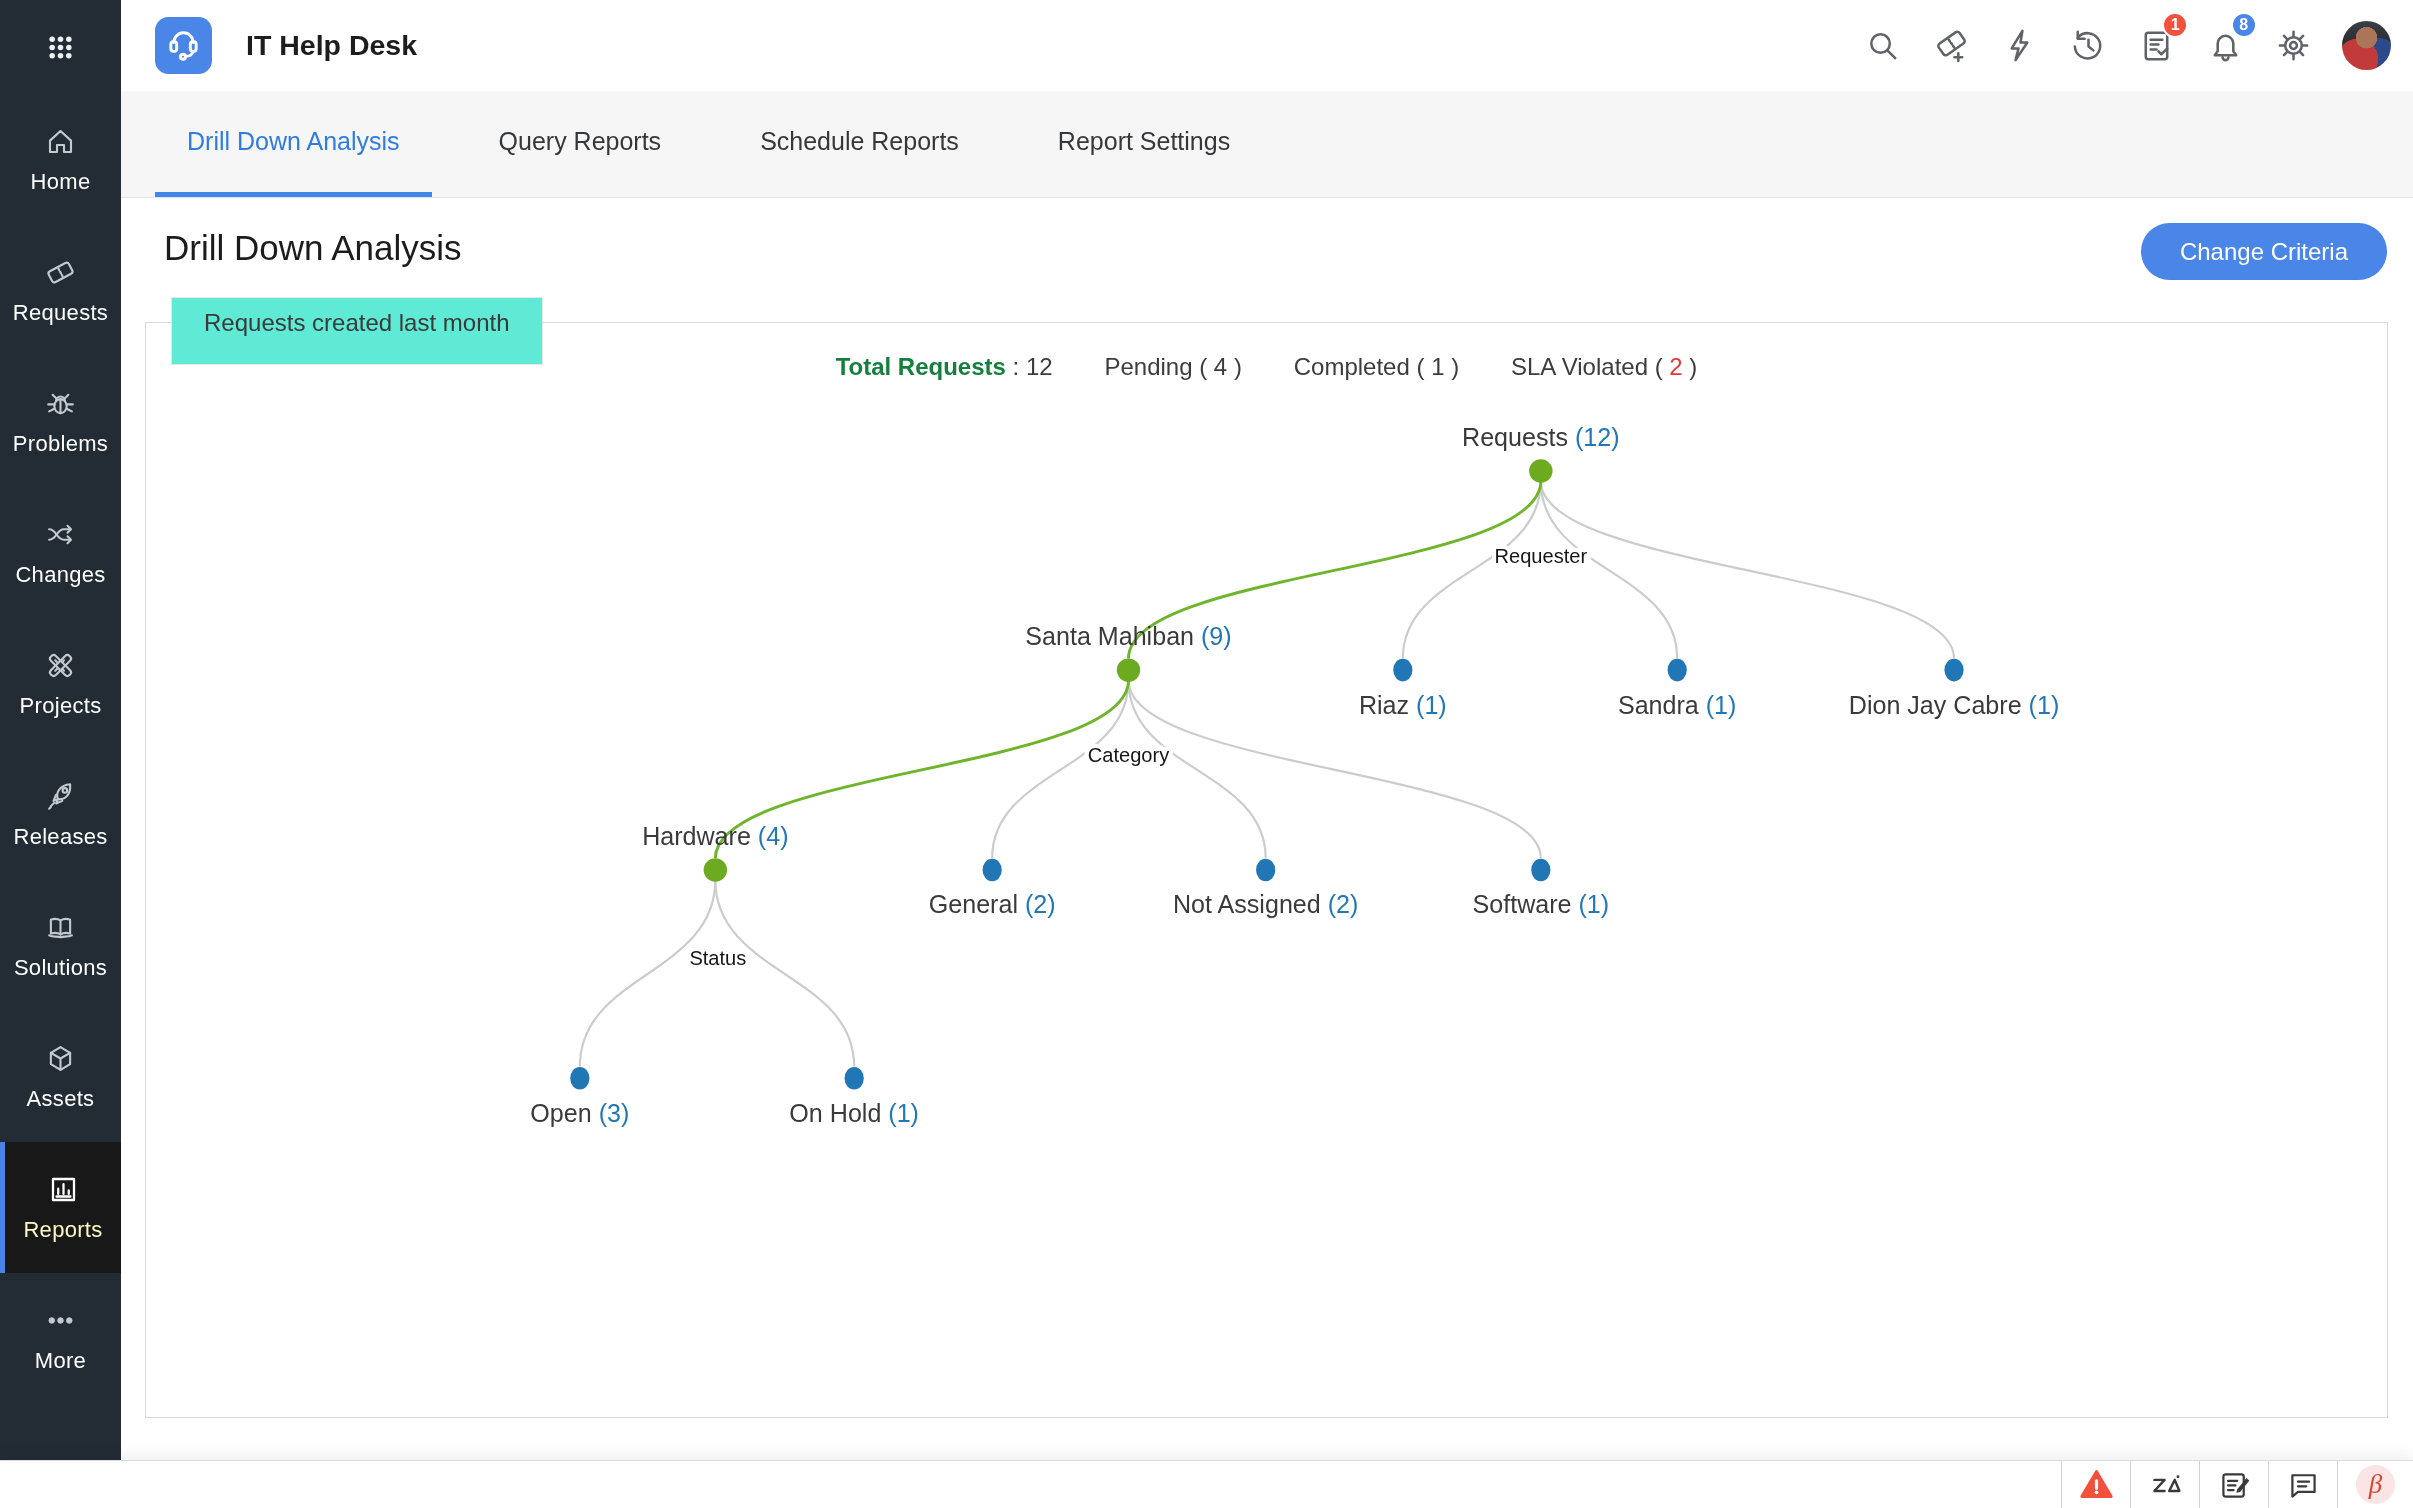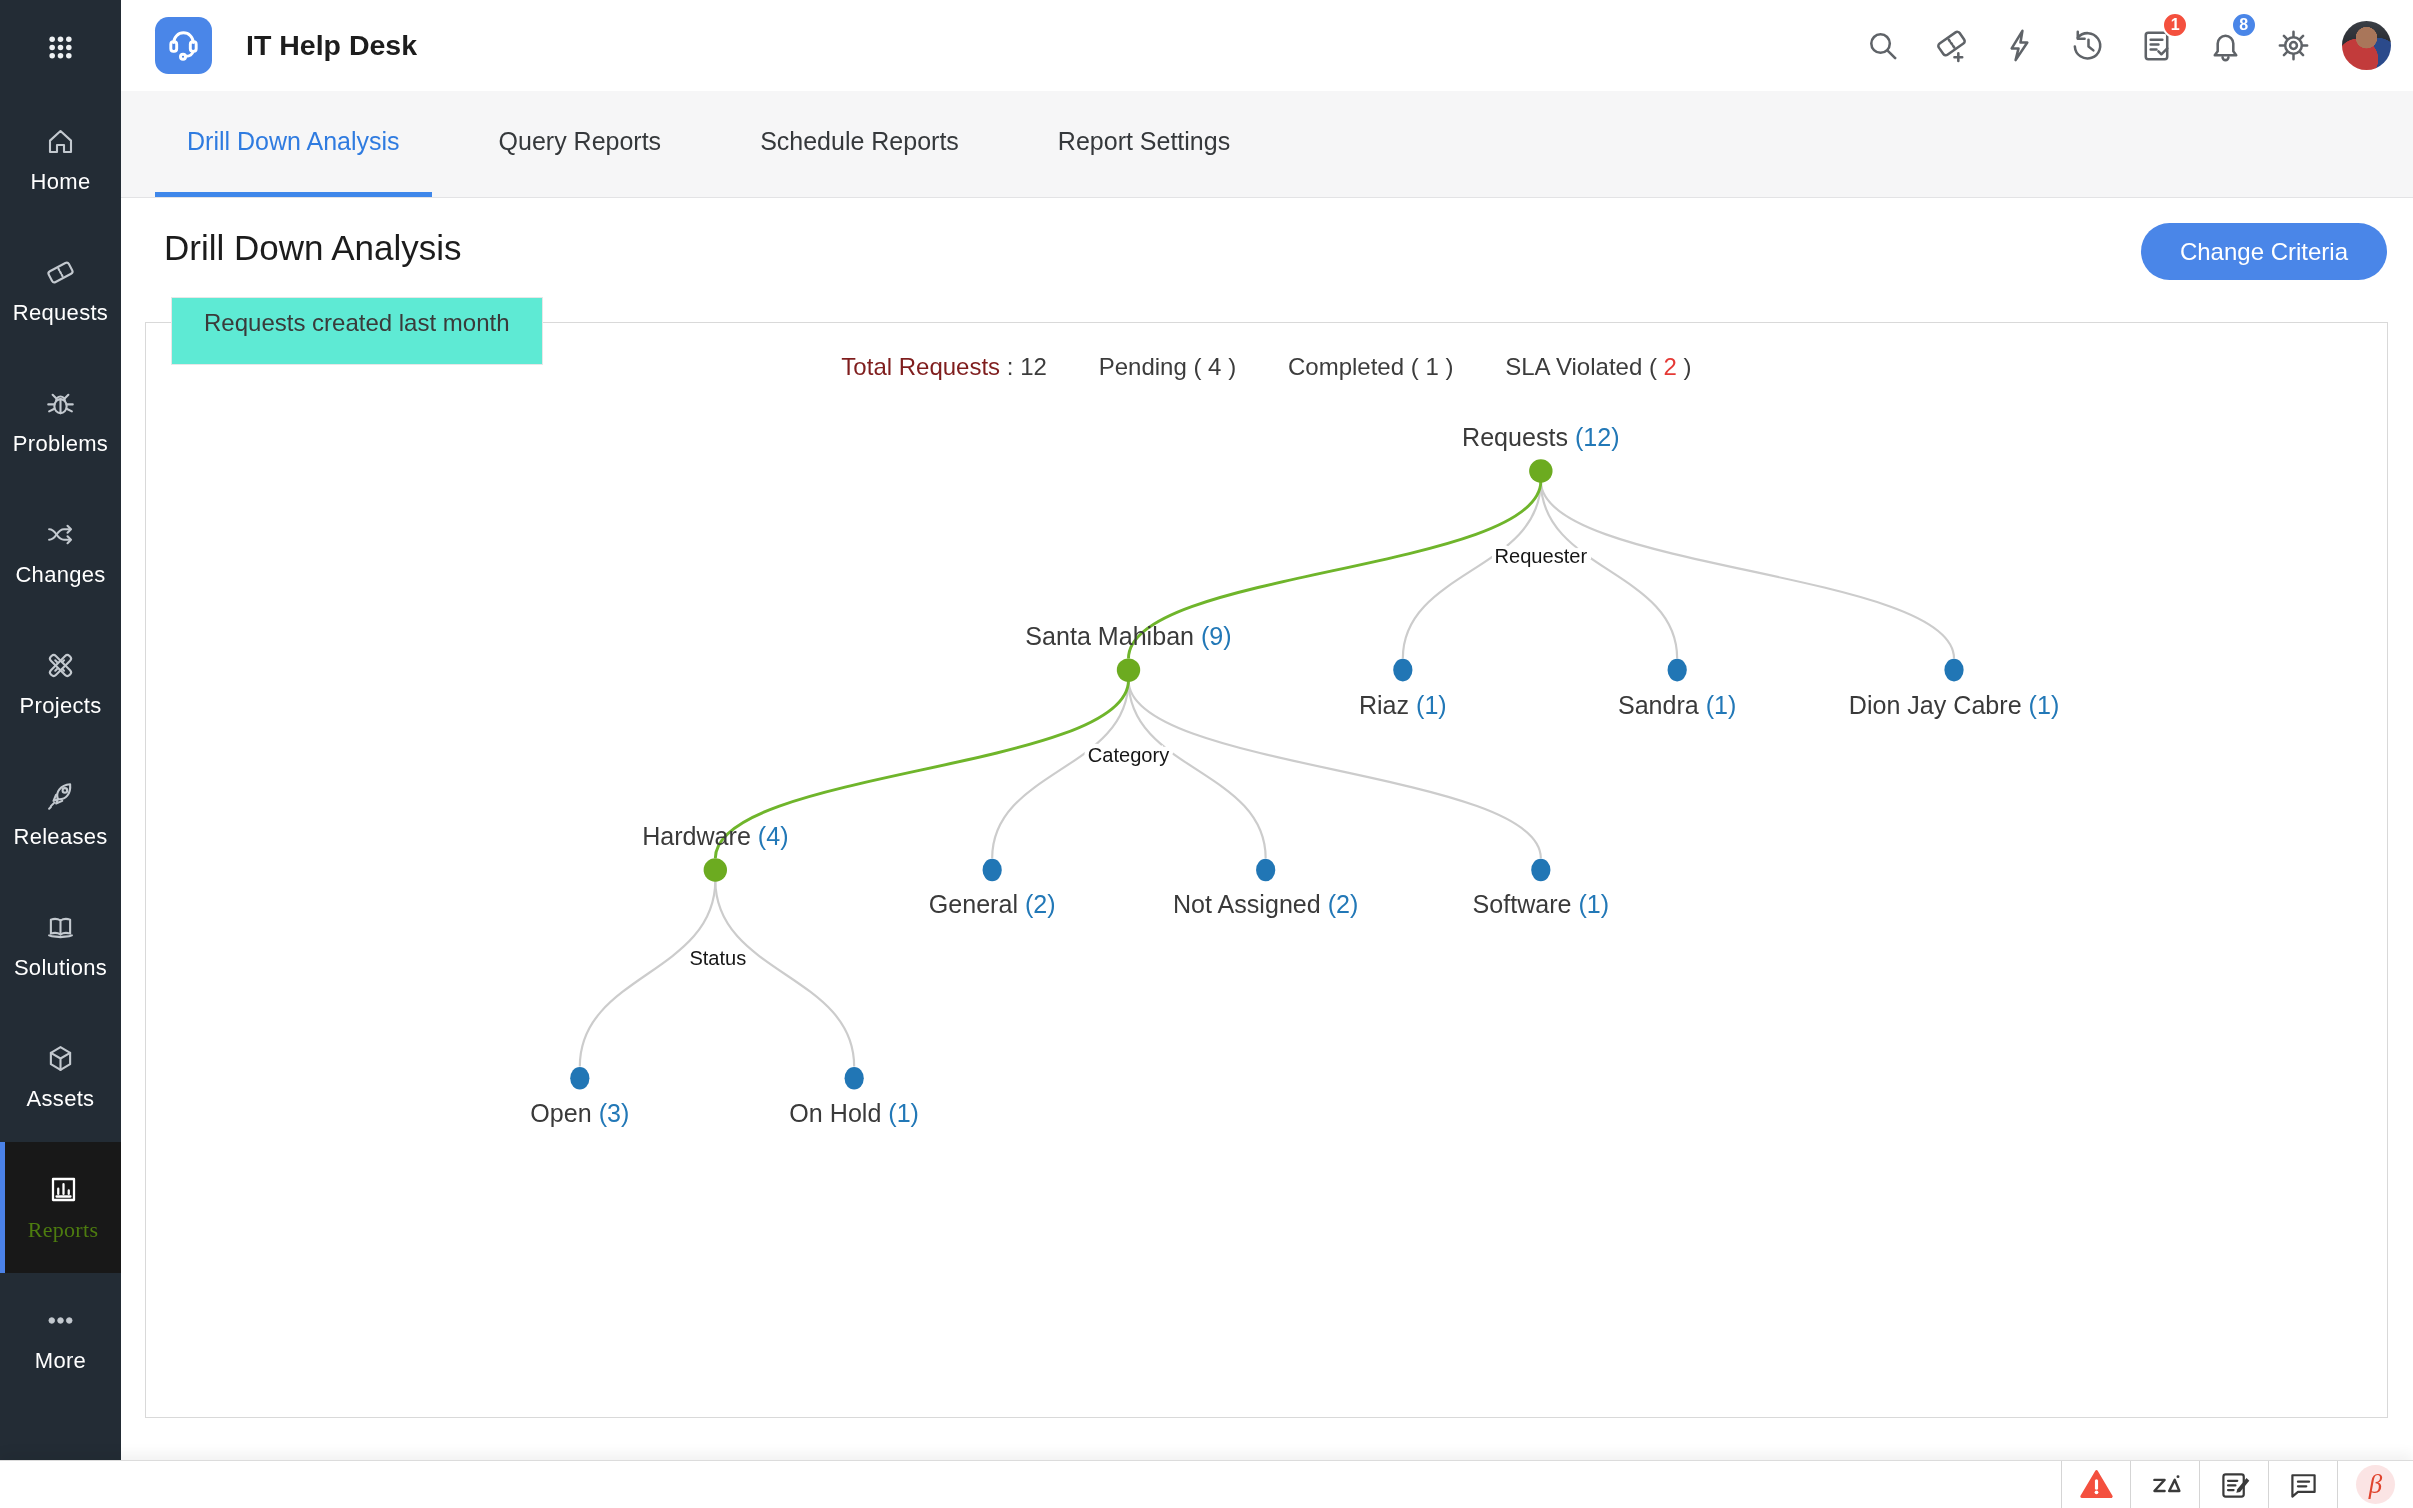--- a/index.html
+++ b/index.html
@@ -18,21 +18,21 @@
   }
   .nav { display:flex; flex-direction:column; }
   .nav-item {
     height:131px; display:flex; flex-direction:column; align-items:center;
     justify-content:center; gap:10px; cursor:pointer; color:#c3c9cf;
   }
   .nav-item svg { stroke:#c3c9cf; }
   .nav-item .nav-label { font-size:22px; color:#ffffff; letter-spacing:0.3px; }
   .nav-item.active { background:#181818; border-left:5.9px solid #4b82e8; }
   .nav-item.active svg { stroke:#ffffff; }
-  .nav-item.active .nav-label { color:#4d7c0f;font-family:Liberation Serif, serif; }
+  .nav-item.active .nav-label { color:#fef9c3; }
   
   .header {
     position:absolute; left:121px; top:0; right:0; height:91px; background:#fff;
     display:flex; align-items:center; z-index:20;
   }
   .logo {
     width:57px; height:57px; border-radius:13.4px; background:#4a86e8;
     margin-left:34px; display:flex; align-items:center; justify-content:center;
   }
   .app-title { font-size:28.5px; font-weight:600; color:#1d1d1d; margin-left:34px; }
@@ -79,21 +79,21 @@
   }
   .filter-label {
     position:absolute; left:171px; top:297px; height:68px; line-height:49px;
     background:#5eead4; border:0.8px solid #e7e7e7; padding:0 32px;
     font-size:24px; color:#3a3a3a; z-index:5;
   }
   .summary {
     position:absolute; left:0; right:0; top:30px; text-align:center;
     font-size:24px; color:#3c3c3c;
   }
-  .summary b { font-weight:400; color:#7f1d1d; }
+  .summary b { font-weight:700; color:#15803d; }
   .summary .seg { margin:0 22.6px; }
   .summary .alert { color:#e53935; }
   .tree-svg { position:absolute; left:0; top:0; width:100%; height:100%; }
   
   .bottombar {
     position:absolute; left:0; right:0; bottom:0; height:48px; background:#fff;
     border-top:0.8px solid #dcdcdc; box-shadow:0 -6.7px 11.7px rgba(0,0,0,.05);
     display:flex; justify-content:flex-end; z-index:40;
   }
   .fcell {

